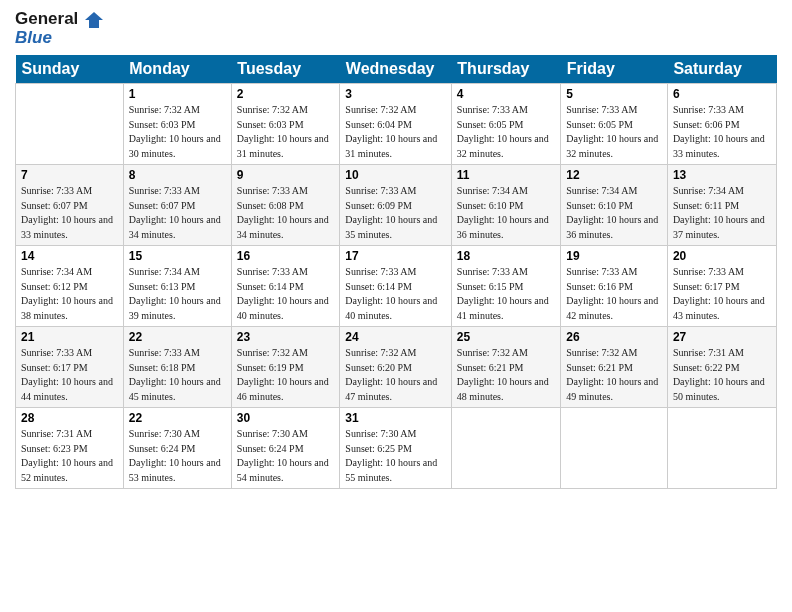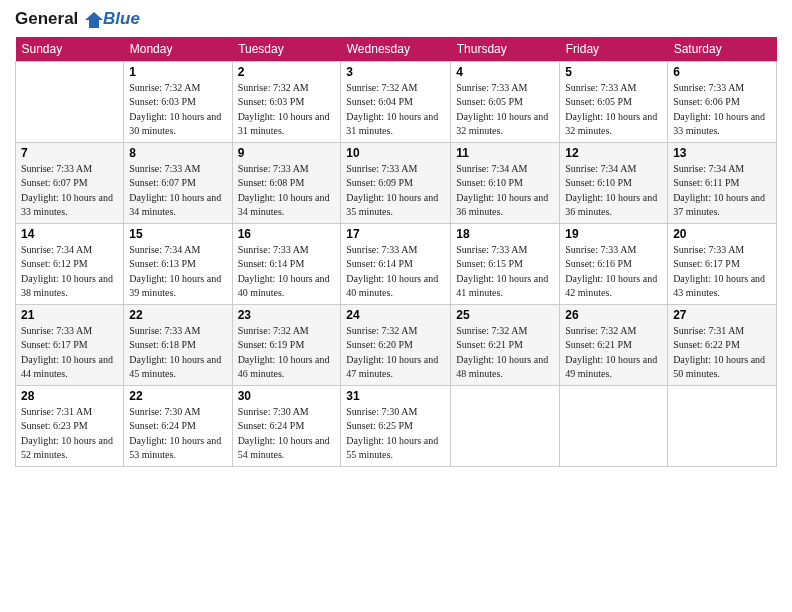--- a/index.html
+++ b/index.html
@@ -36,26 +36,26 @@
     .subtitle {
       font-size: 14px;
       color: #444;
     }
     table {
       width: 100%;
       border-collapse: collapse;
       font-size: 10.5px;
     }
     thead tr th {
-      background-color: #be185d;
+      background-color: #0369a1;
       color: white;
       text-align: left;
       padding: 5px 6px;
-      font-size: 12px;
-      font-weight: normal;
+      font-size: 16px;
+      font-weight: bold;
     }
     tbody tr td {
       border: 1px solid #ccc;
       vertical-align: top;
       padding: 3px 5px;
       width: 113px;
       min-height: 75px;
       background: #fff;
     }
     tbody tr:nth-child(even) td {
@@ -79,21 +79,21 @@
     tbody tr:nth-child(even) .empty-cell {
       background: #f5f5f5 !important;
     }
   </style>
 </head>
 <body>
 
 <div class="container">
   <div class="header">
     <div class="logo">
-    <div style="display:flex;flex-direction:row;line-height:1.1;">
+    <div style="display:flex;flex-direction:column;line-height:1.1;">
       <span style="font-size:17px;font-weight:bold;color:#1a1a1a;">General
         <svg width="18" height="18" viewBox="0 0 18 18" style="vertical-align:middle;margin-left:2px;">
           <polygon points="9,1 18,9 14,9 14,17 4,17 4,9 0,9" fill="#2566af"></polygon>
         </svg>
       </span>
       <span style="font-size:17px;font-weight:bold;color:#2566af;font-style:italic;">Blue</span>
     </div>
   </div>
   </div>
 

